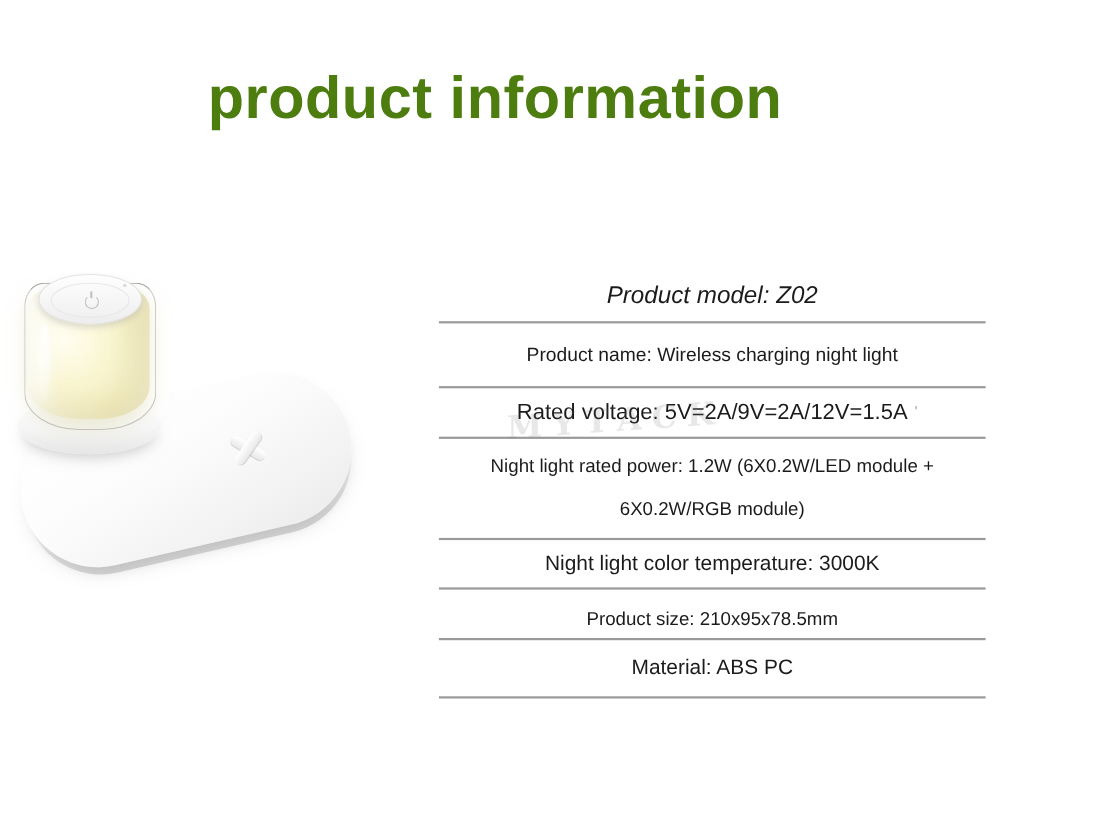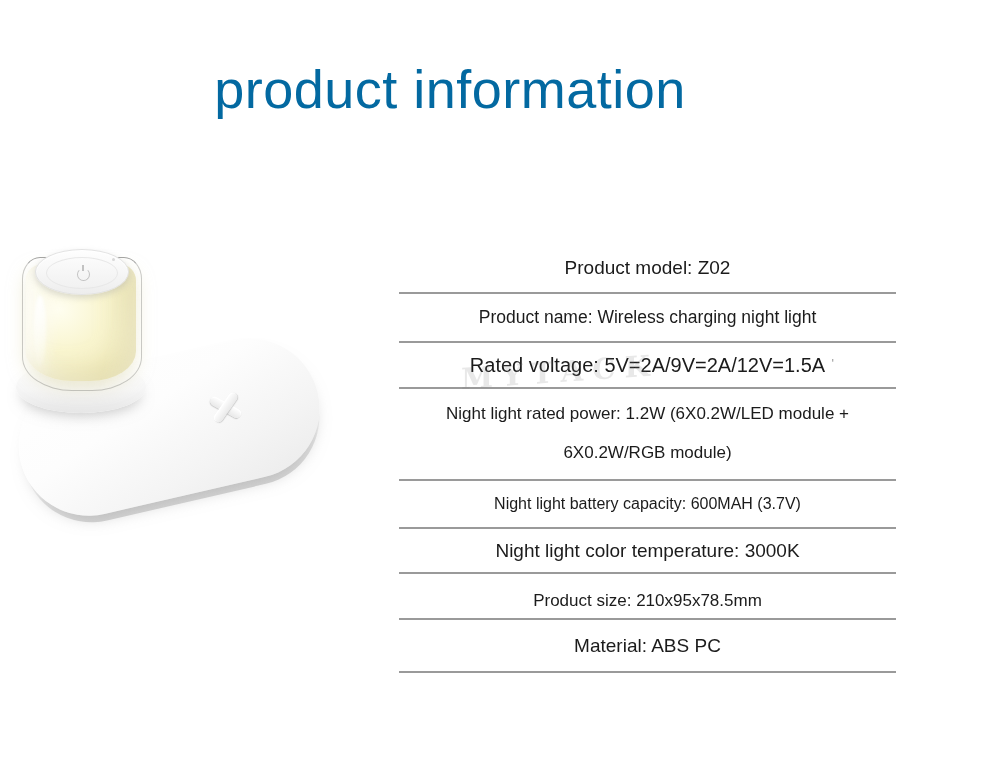--- a/index.html
+++ b/index.html
@@ -19,23 +19,23 @@
   }
 
   
   .page-title {
     position: absolute;
     left: 0;
     top: 58px;
     width: 900px;
     text-align: center;
     font-size: 54px;
-    font-weight: 400;
+    font-weight: 700;
     letter-spacing: 0.5px;
-    color: #0369a1;
+    color: #4d7c0f;
     line-height: 1.15;
     white-space: nowrap;
   }
 
   
   .product-photo {
     position: absolute;
     left: 0px;
     top: 225px;
     width: 360px;
@@ -254,22 +254,22 @@
     width: 100%;
     text-align: center;
     color: #1b1b1b;
     line-height: 1.45;
     white-space: nowrap;
   }
   .spec-text.wrap { white-space: normal; }
 
   
   .r-model     { height: 51px; }
-  .r-model .spec-text     { font-size: 19px; }
-  .r-name      { height: 49px; justify-content: flex-end; }
+  .r-model .spec-text     { font-size: 22px; font-style: italic; }
+  .r-name      { height: 59px; justify-content: flex-end; }
   .r-name .spec-text      { font-size: 17.5px; }
   .r-voltage   { height: 46px; }
   .r-voltage .spec-text   { font-size: 20px; }
   .r-wireless  { height: 48px; }
   .r-wireless .spec-text  { font-size: 15.2px; }
   .r-power     { height: 92px; }
   .r-power .spec-text     { font-size: 17px; }
   .r-power .line2         { display: block; margin-top: 14px; }
   .r-battery   { height: 48px; }
   .r-battery .spec-text   { font-size: 16px; }
@@ -357,23 +357,20 @@
   </div>
 
 
   <div class="spec-row r-power">
     <span class="spec-text wrap">
       <span>Night light rated power: 1.2W (6X0.2W/LED module +</span>
       <span class="line2">6X0.2W/RGB module)</span>
     </span>
   </div>
 
-  <div class="spec-row r-battery">
-    <span class="spec-text">Night light battery capacity: 600MAH (3.7V)</span>
-  </div>
 
   <div class="spec-row r-temp">
     <span class="spec-text">Night light color temperature: 3000K</span>
   </div>
 
   <div class="spec-row r-size">
     <span class="spec-text">Product size: 210x95x78.5mm</span>
   </div>
 
   <div class="spec-row r-material">

